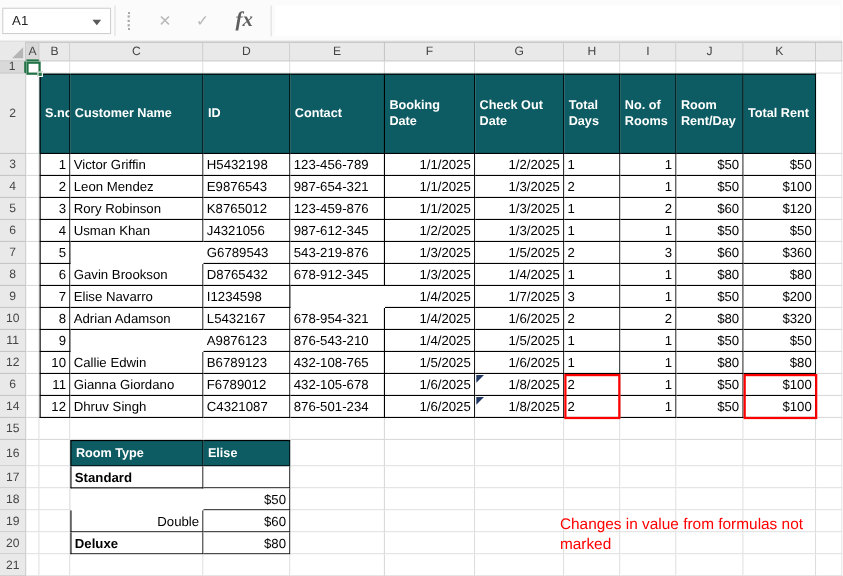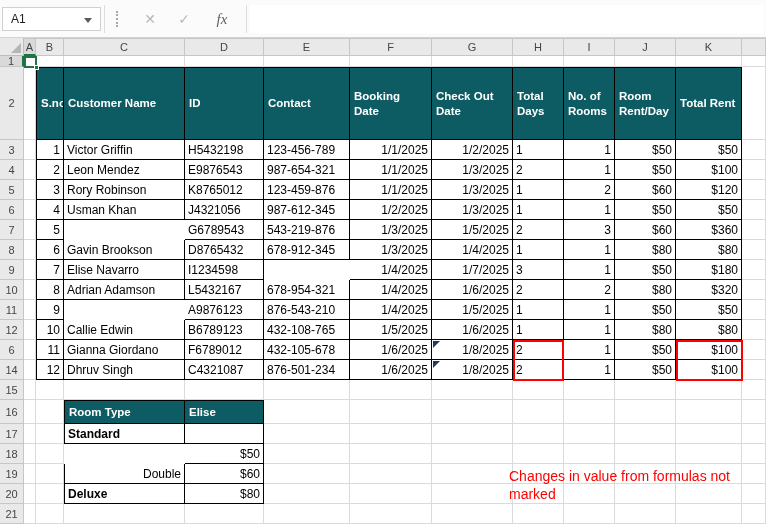--- a/index.html
+++ b/index.html
@@ -18,22 +18,22 @@
              border-left:4px solid transparent; border-right:4px solid transparent;
              border-top:5px solid #5a5a5a; }
   .tb-sep { position:absolute; top:5px; width:1px; height:28px; background:#dedede; }
   .tb-sep.s1 { left:104px; } .tb-sep.s2 { left:246px; }
   .tb-dots { position:absolute; left:116px; top:11px; height:16px; width:0;
              border-left:2px dotted #a8a8a8; }
   .tb-icon { position:absolute; top:9px; width:24px; height:20px; text-align:center;
              font-size:14px; line-height:20px; color:#b8b8b8; cursor:default; }
   .tb-icon.cancel { left:138px; }
   .tb-icon.enter  { left:172px; }
-  .tb-icon.fx { left:208px; width:28px; color:#5f5f5f; font-style:italic; font-weight:normal;
-                font-family:"Liberation Serif", serif; font-size:15px; }
+  .tb-icon.fx { left:208px; width:28px; color:#5f5f5f; font-style:italic; font-weight:bold;
+                font-family:"Liberation Serif", serif; font-size:19px; }
   .formula-input { position:absolute; left:250px; top:5px; width:514px; height:28px; background:#fff; }
 
   
   #grid { position:absolute; left:0; top:0; width:766px; height:524px; }
   .corner { position:absolute; background:#e9e9e9; border-right:1px solid #bdbdbd;
             border-bottom:1px solid #bdbdbd; }
   .corner-tri { position:absolute; right:2px; bottom:2px; width:0; height:0;
                 border-left:10px solid transparent; border-bottom:10px solid #b5b5b5; }
   .col-header, .row-header { position:absolute; background:#e9e9e9; color:#454545;
             font-size:11px; display:flex; align-items:center; justify-content:center;
@@ -223,21 +223,21 @@
       <div class="cell empty" style="left: 742px; top: 240px; width: 24px; height: 20px;"></div>
       <div class="cell empty" style="left: 24px; top: 260px; width: 12px; height: 20px;"></div>
       <div class="cell td al-right b-left" style="left: 36px; top: 260px; width: 28px; height: 20px;">7</div>
       <div class="cell td al-left" style="left: 64px; top: 260px; width: 121px; height: 20px;">Elise Navarro</div>
       <div class="cell td al-left" style="left: 185px; top: 260px; width: 79px; height: 20px;">I1234598</div>
       <div class="cell td al-right" style="left: 350px; top: 260px; width: 82px; height: 20px;">1/4/2025</div>
       <div class="cell td al-right" style="left: 432px; top: 260px; width: 81px; height: 20px;">1/7/2025</div>
       <div class="cell td al-left" style="left: 513px; top: 260px; width: 51px; height: 20px;">3</div>
       <div class="cell td al-right" style="left: 564px; top: 260px; width: 51px; height: 20px;">1</div>
       <div class="cell td al-right" style="left: 615px; top: 260px; width: 61px; height: 20px;">$50</div>
-      <div class="cell td al-right" style="left: 676px; top: 260px; width: 66px; height: 20px;">$180</div>
+      <div class="cell td al-right" style="left: 676px; top: 260px; width: 66px; height: 20px;">$200</div>
       <div class="cell empty" style="left: 742px; top: 260px; width: 24px; height: 20px;"></div>
       <div class="cell empty" style="left: 24px; top: 280px; width: 12px; height: 20px;"></div>
       <div class="cell td al-right b-left" style="left: 36px; top: 280px; width: 28px; height: 20px;">8</div>
       <div class="cell td al-left" style="left: 64px; top: 280px; width: 121px; height: 20px;">Adrian Adamson</div>
       <div class="cell td al-left" style="left: 185px; top: 280px; width: 79px; height: 20px;">L5432167</div>
       <div class="cell td al-left" style="left: 264px; top: 280px; width: 86px; height: 20px;">678-954-321</div>
       <div class="cell td al-right" style="left: 350px; top: 280px; width: 82px; height: 20px;">1/4/2025</div>
       <div class="cell td al-right" style="left: 432px; top: 280px; width: 81px; height: 20px;">1/6/2025</div>
       <div class="cell td al-left" style="left: 513px; top: 280px; width: 51px; height: 20px;">2</div>
       <div class="cell td al-right" style="left: 564px; top: 280px; width: 51px; height: 20px;">2</div>

